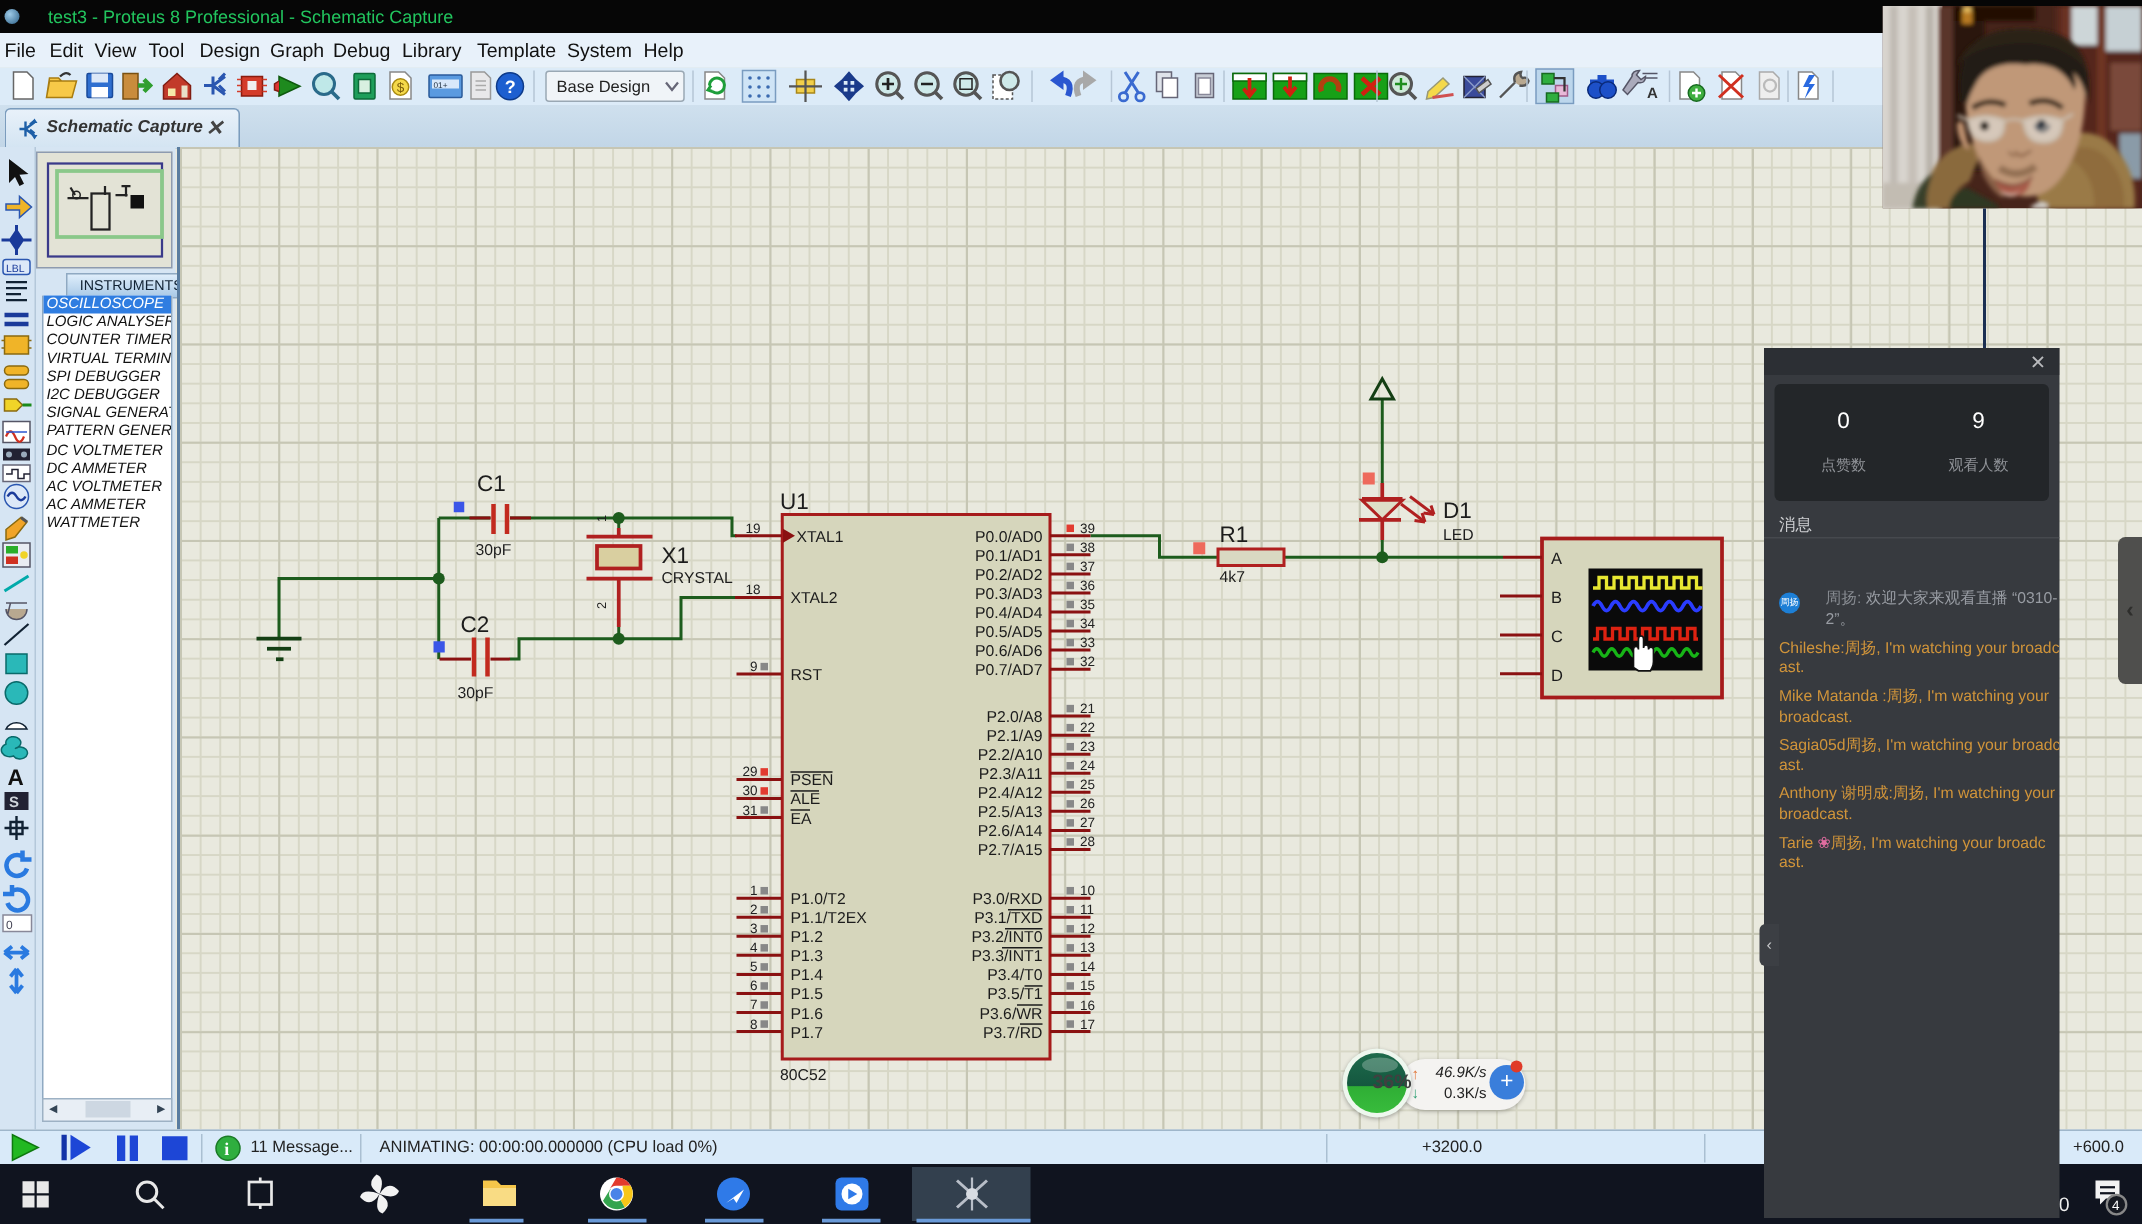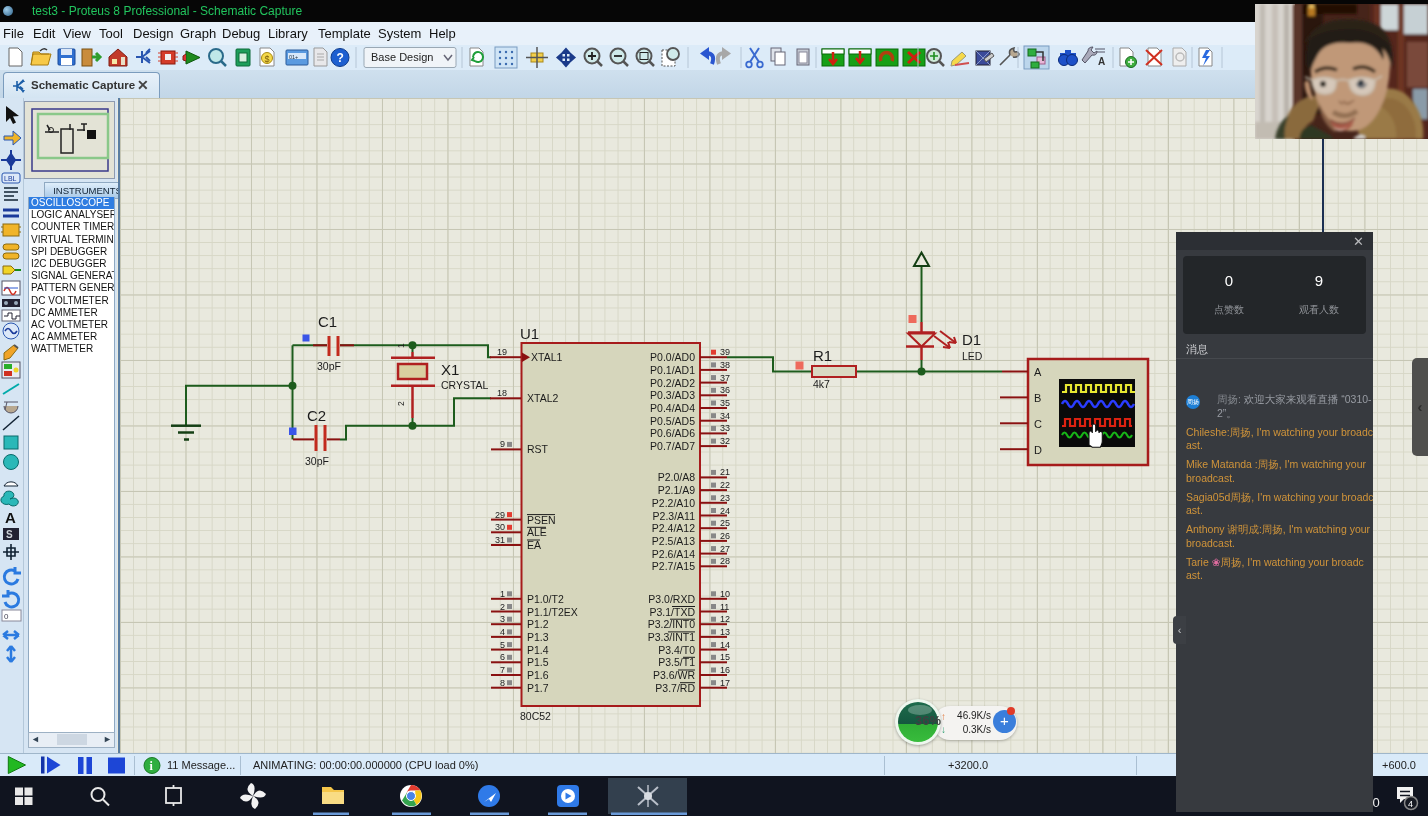--- a/index.html
+++ b/index.html
@@ -6,31 +6,31 @@
   body{width:1428px;height:816px;overflow:hidden;font-family:"Liberation Sans",sans-serif;position:relative;background:#e9e9de;}
   #app{position:absolute;left:0;top:0;width:1428px;height:816px;}
   .abs{position:absolute;}
   
   #titlebar{left:0;top:0;width:1428px;height:22px;background:#060606;color:#cfcfcf;font-size:12px;}
   #titlebar .txt{position:absolute;left:32px;top:4px;color:#22c55e;}
   #titlebar .ico{position:absolute;left:3px;top:6px;width:10px;height:10px;border-radius:50%;background:radial-gradient(circle at 35% 35%,#9ecbe8,#2b5f86);}
   #menubar{left:0;top:22px;width:1428px;height:23px;background:#e8f1fa;font-size:13px;color:#111;}
   #menubar span{position:absolute;top:4px;}
   #toolbar{left:0;top:45px;width:1428px;height:25px;background:#dcebf8;}
-  #tabbar{left:0;top:70px;width:1339px;height:28px;background:linear-gradient(#cfe0ee,#c2d6e7);border-bottom:1px solid #8aa8c4;}
+  #tabbar{left:0;top:70px;width:1339px;height:28px;background:linear-gradient(#cfe0ee,#c2d6e7);border-bottom:1px solid #8aa8c4;font-style:italic;}
   #tab1{position:absolute;left:3px;top:2px;width:155px;height:26px;background:linear-gradient(#e8f1fa,#d3e4f2);border:1px solid #7b9cbd;border-bottom:none;border-radius:4px 4px 0 0;}
   #tab1 .lbl{position:absolute;left:27px;top:6px;font-size:11.5px;font-weight:bold;color:#333;}
   #tab1 .x{position:absolute;left:133px;top:4px;font-size:14px;color:#444;font-weight:bold;}
   
   #leftbar{left:0;top:98px;width:23px;height:655px;background:#d6e5f3;border-right:1px solid #b4c8da;}
   #panel{left:24px;top:98px;width:93px;height:655px;background:#d6e5f3;}
   #overview{position:absolute;left:0px;top:3px;width:89px;height:76px;background:#e3e3d6;border:1px solid #8e9bb0;}
   #instrhdr{position:absolute;left:20px;top:84px;width:85px;height:15px;background:linear-gradient(#dfeefb,#a9c9e6);border:1px solid #8fa9c2;font-size:9.5px;color:#123;text-align:center;line-height:15px;}
   #instrlist{position:absolute;left:4px;top:99px;width:85px;height:550px;background:#fff;border:1px solid #8fa9c2;border-top:none;font-size:10px;color:#111;}
-  #instrlist div{height:12.2px;line-height:12.2px;white-space:nowrap;overflow:hidden;padding-left:2px;}
+  #instrlist div{height:12.2px;line-height:12.2px;white-space:nowrap;overflow:hidden;padding-left:2px;font-style:italic;}
   #instrlist div.sel{background:#2f7de1;color:#fff;}
   #panelscroll{position:absolute;left:4px;top:634px;width:85px;height:14px;background:#e8eef5;border:1px solid #9db1c4;}
   #panelscroll .thumb{position:absolute;left:28px;top:1px;width:30px;height:11px;background:#cdd7e2;}
   #panelscroll .ar{position:absolute;top:1px;font-size:9px;color:#345;}
   
   #canvas{left:118px;top:98px;width:1310px;height:655px;border-left:2px solid #5a7da0;
     background-color:#e9e9de;
     background-image:
       linear-gradient(#c6c6b4 1px, transparent 1px),
       linear-gradient(90deg,#c6c6b4 1px, transparent 1px),
@@ -59,21 +59,21 @@
   #righthandle{left:1412px;top:358px;width:16px;height:98px;background:#4f4f4d;border-radius:5px 0 0 5px;color:#2e2e2c;font-size:15px;font-weight:bold;text-align:center;line-height:98px;}
   
   #widget{left:893px;top:698px;width:130px;height:50px;}
   #wpill{position:absolute;left:40px;top:8px;width:84px;height:34px;background:#f4f3f1;border-radius:17px;box-shadow:0 1px 3px rgba(0,0,0,.25);}
   #wcircle{position:absolute;left:2px;top:1px;width:46px;height:46px;border-radius:50%;background:#eef7ee;box-shadow:0 1px 3px rgba(0,0,0,.3);}
   #wcircle .inner{position:absolute;left:3px;top:3px;width:40px;height:40px;border-radius:50%;background:linear-gradient(#1e6b4c 0%,#14573f 55%,#2fae35 56%,#38bc3c 100%);overflow:hidden;}
   #wcircle .gloss{position:absolute;left:10px;top:3px;width:24px;height:10px;border-radius:50%;background:rgba(255,255,255,.25);}
   #wcircle .pct{position:absolute;left:0;top:14px;width:46px;text-align:right;color:#404040;font-size:13px;font-weight:bold;}
   .uarr{position:absolute;left:8px;top:5px;color:#e07a3f;font-size:10px;}
   .darr{position:absolute;left:8px;top:18px;color:#2e9e72;font-size:10px;}
-  .spd1{position:absolute;left:14px;top:4px;width:44px;text-align:right;color:#222;font-size:10px;}
+  .spd1{position:absolute;left:14px;top:4px;width:44px;text-align:right;color:#222;font-size:10px;font-style:italic;}
   .spd2{position:absolute;left:14px;top:18px;width:44px;text-align:right;color:#222;font-size:10px;}
   #wplus{position:absolute;left:60px;top:4px;width:23px;height:23px;border-radius:50%;background:#3a7edb;color:#fff;font-size:15px;text-align:center;line-height:22px;}
   #wdot{position:absolute;left:74px;top:1px;width:8px;height:8px;border-radius:50%;background:#e03b28;}
 </style>
 </head>
 <body>
 <div id="app">
   <div class="abs" id="titlebar">
       <div class="ico"></div>
       <div class="txt">test3 - Proteus 8 Professional - Schematic Capture</div>

